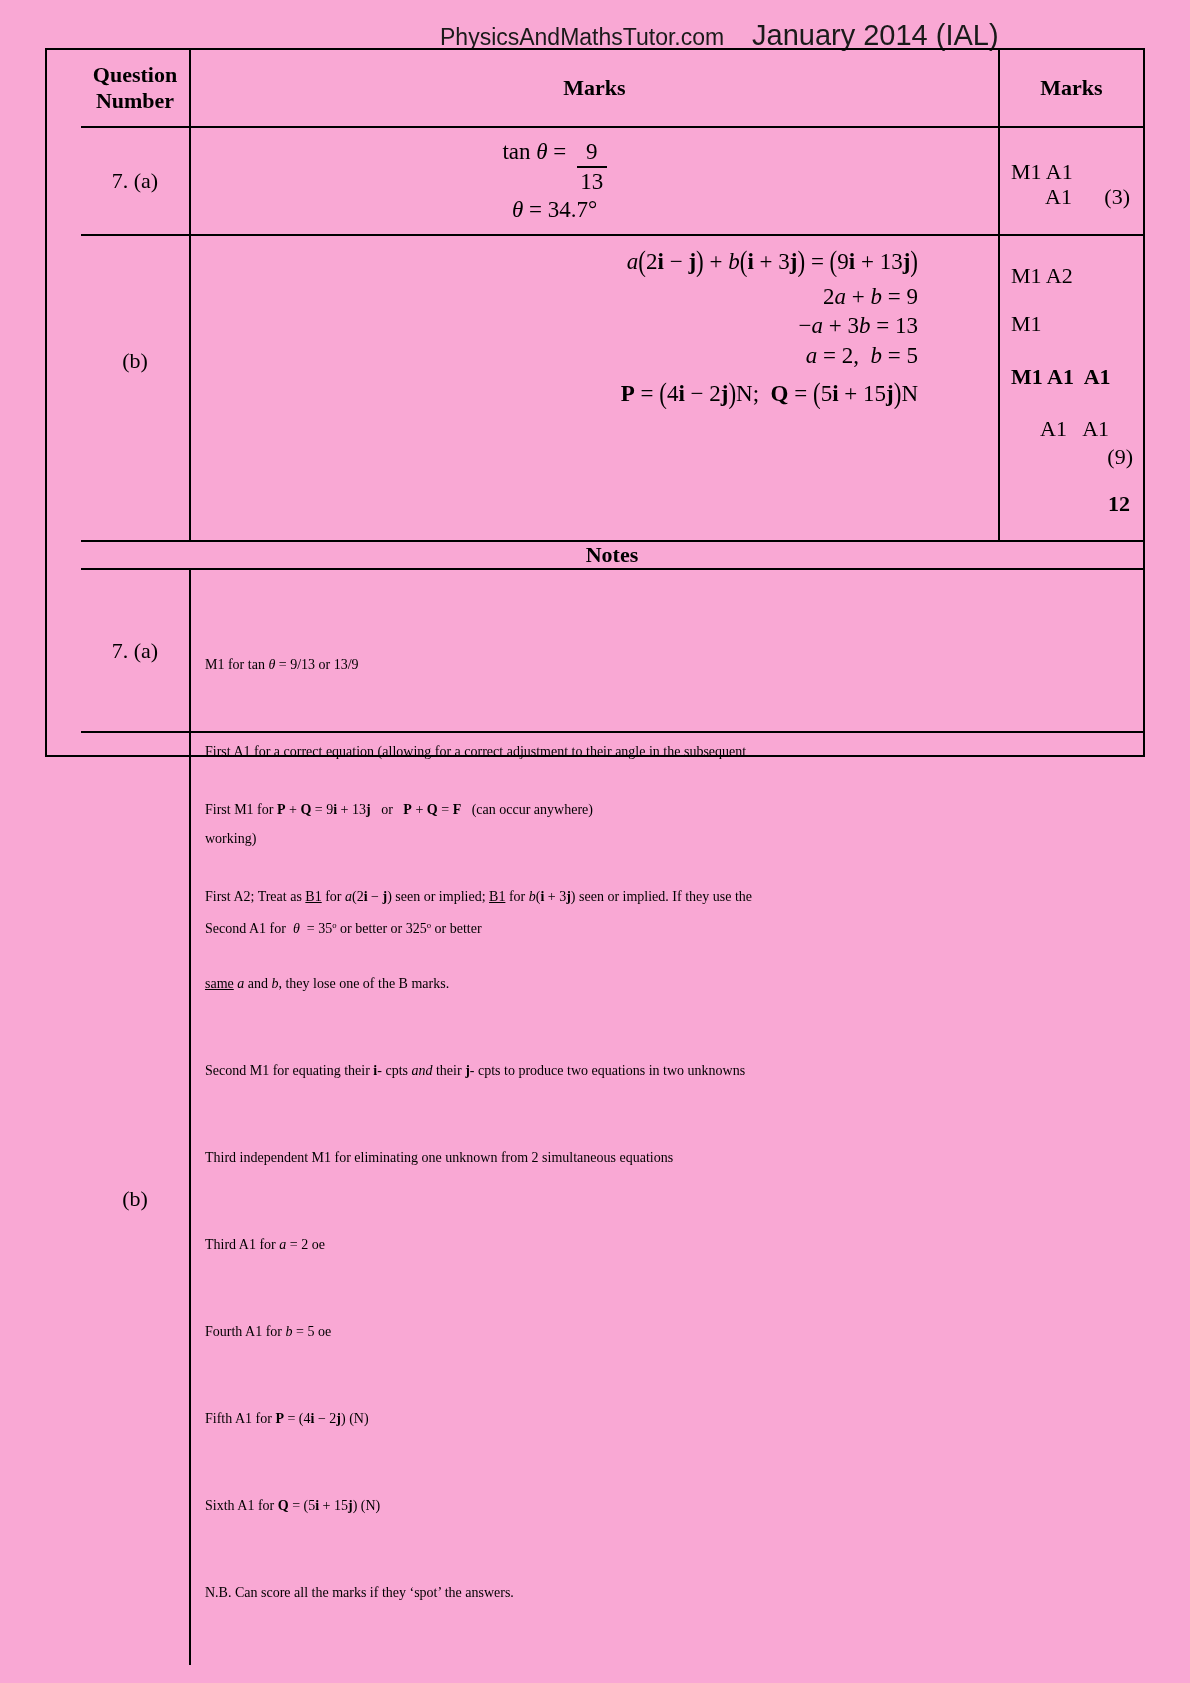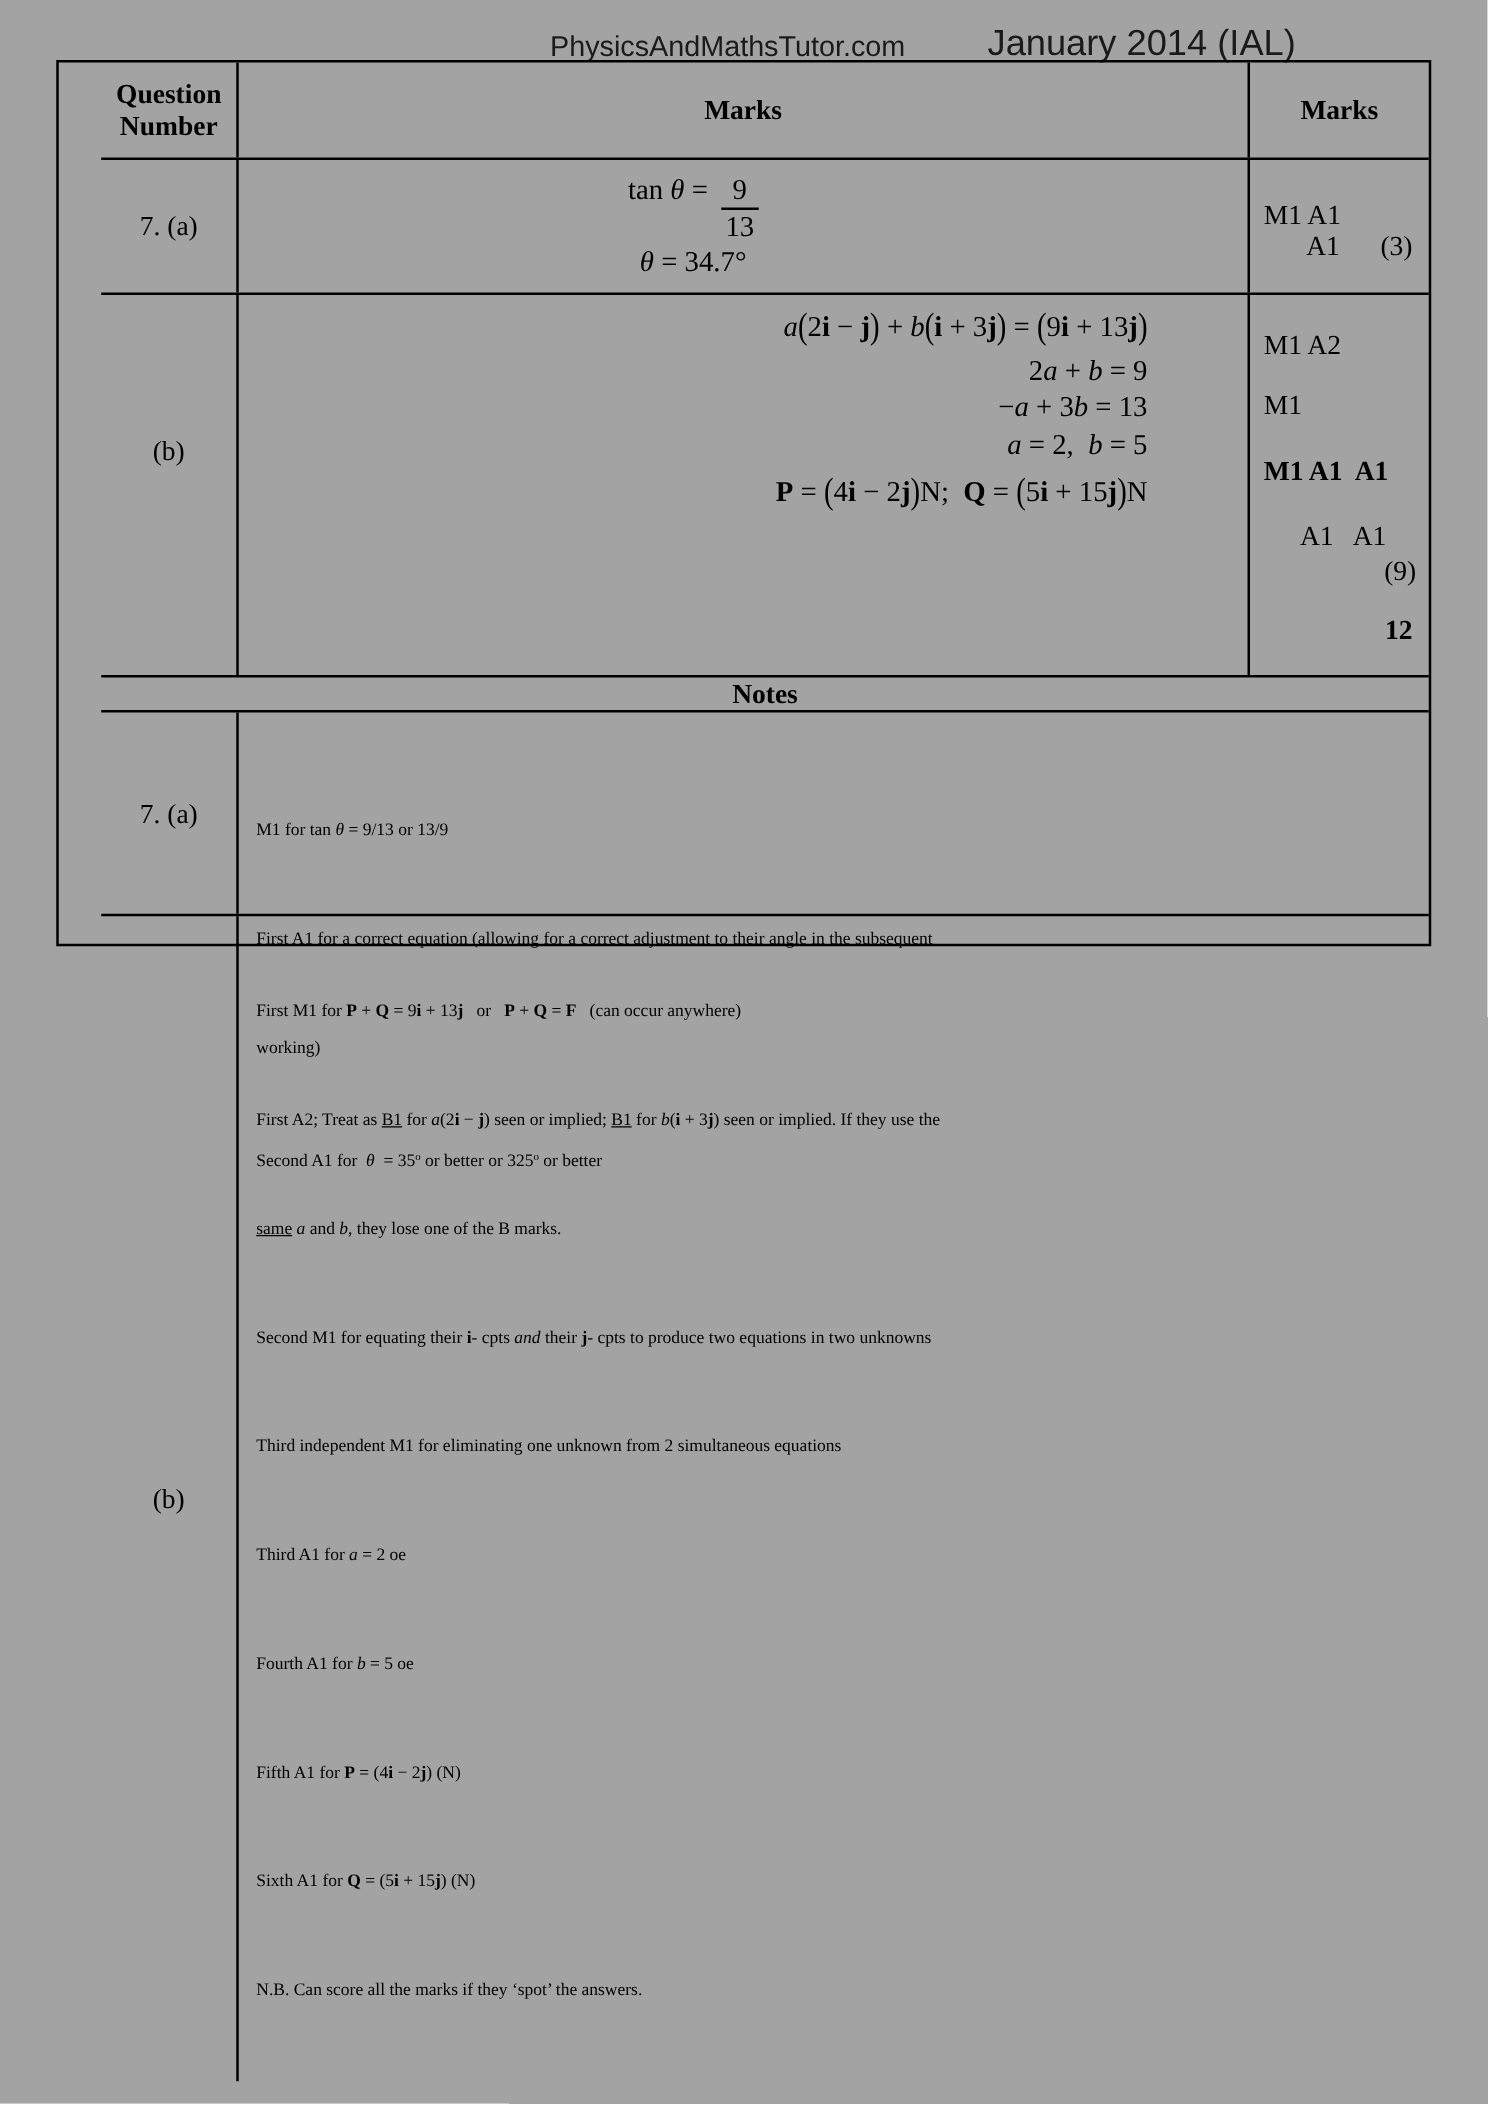--- a/index.html
+++ b/index.html
@@ -1,23 +1,23 @@
 <!DOCTYPE html>
 <html><head>
 <meta charset="utf-8">
 <style>
   html,body{margin:0;padding:0;background:#ffffff;}
-  .page{position:relative;width:1190px;height:1683px;background:#a3a3a3;color:#000;
+  .page{position:relative;width:1190px;height:1683px;background:#f9a8d4;color:#000;
         font-family:"Liberation Serif","DejaVu Serif",serif;overflow:hidden;}
 
   
   .site{position:absolute;left:440px;top:24px;font-family:"Liberation Sans","DejaVu Sans",sans-serif;
         font-size:23px;color:#1a1a1a;}
   .date{position:absolute;left:752px;top:19px;font-family:"Liberation Sans","DejaVu Sans",sans-serif;
-        font-size:29px;color:#1a1a1a;margin-left:38px;}
+        font-size:29px;color:#1a1a1a;}
 
   
   .mtable{position:absolute;left:45px;top:48px;width:1100px;height:709px;
           border:2px solid #000;box-sizing:border-box;display:flex;flex-direction:column;padding-left:34px;}
   .row{display:flex;box-sizing:border-box;border-top:2px solid #000;flex:none;}
   .row.first{border-top:none;}
   .qcol{width:110px;flex:none;border-right:2px solid #000;box-sizing:border-box;
         display:flex;flex-direction:column;align-items:center;justify-content:center;
         text-align:center;font-size:22px;}
   .scol{flex:1;box-sizing:border-box;position:relative;}

